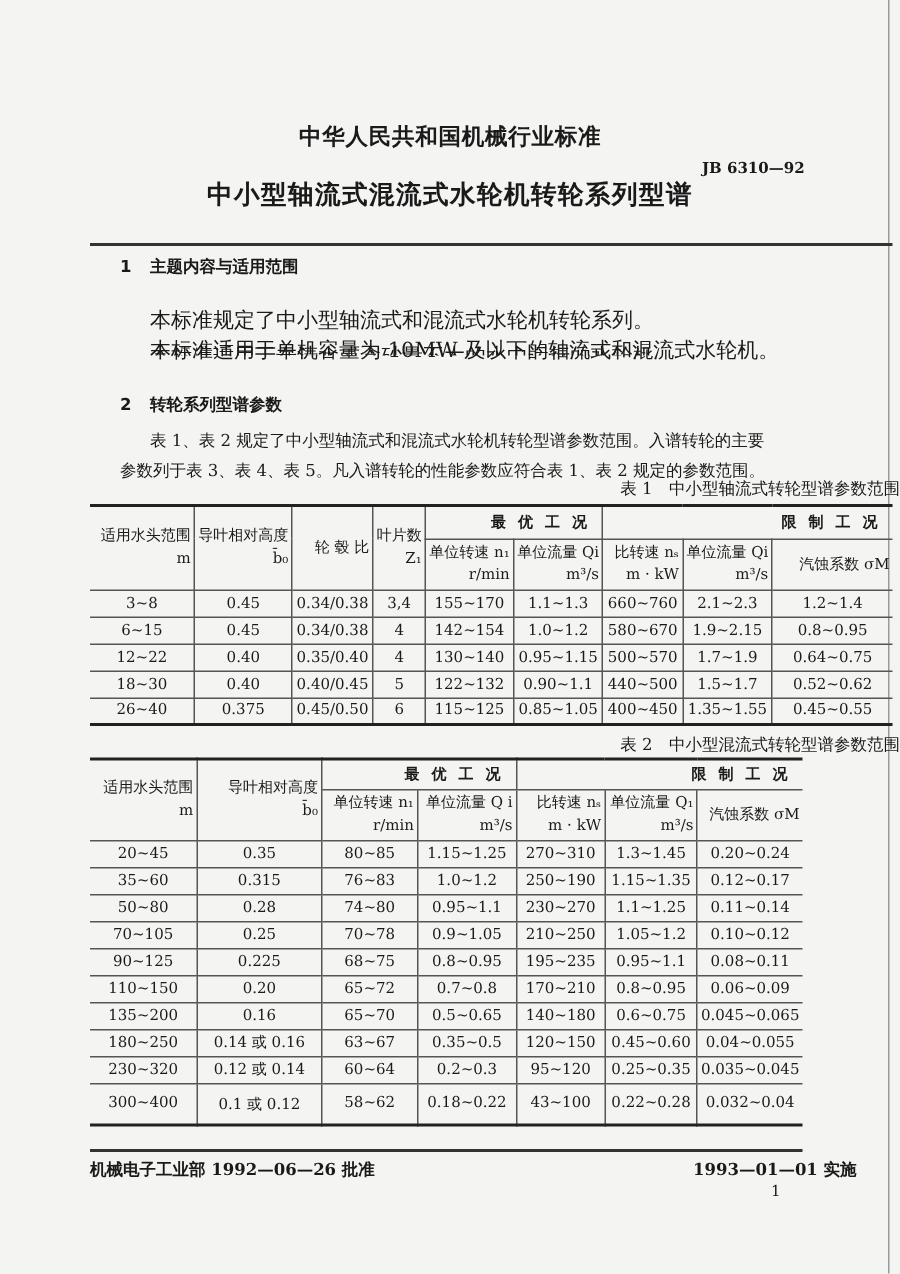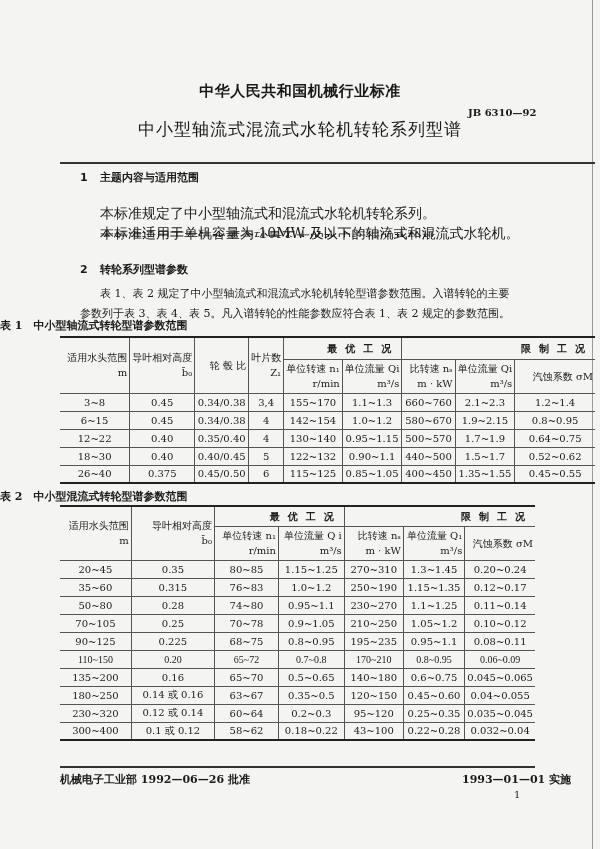--- a/index.html
+++ b/index.html
@@ -18,41 +18,41 @@
     font-family: "DejaVu Sans", "Liberation Sans", sans-serif;
     font-size: 15px; font-weight: bold; letter-spacing: 0.5px;
   }
   .std-number {
     position: absolute; top: 107px; left: 468px;
     font-size: 10px; font-weight: bold;
   }
   .doc-title {
     position: absolute; top: 118px; left: 0; width: 600px; text-align: center;
     font-family: "DejaVu Sans", "Liberation Sans", sans-serif;
-    font-size: 17px; font-weight: normal; letter-spacing: 1px;
+    font-size: 17px; font-weight: bold; letter-spacing: 1px;
   }
   .title-rule {
     position: absolute; top: 162px; left: 60px; width: 535px; height: 2px; background: #333;
   }
   .section-heading {
     position: absolute; left: 80px;
     font-family: "DejaVu Sans", "Liberation Sans", sans-serif;
     font-size: 11px; font-weight: bold;
   }
   .section-heading .num { display: inline-block; width: 20px; }
   .para {
     position: absolute; left: 100px; font-size: 14px; white-space: nowrap;
   }
   .para-wide {
     position: absolute; left: 80px; width: 440px; font-size: 11px; line-height: 20px;
     text-indent: 20px;
   }
   .table-caption {
-    position: absolute; left: 0; width: 600px; text-align: left; font-size: 11px;
-    font-weight: bold;
+    position: absolute; left: 0; width: 600px; text-align: right; font-size: 11px;
+    font-weight: normal;
   }
   table.spec {
     position: absolute; border-collapse: collapse; font-size: 10px;
   }
   table.spec td, table.spec th {
     border: 1px solid #555; text-align: center; padding: 0 2px; font-weight: normal;
     white-space: nowrap;
   }
   table.spec { border-top: 2px solid #222; border-bottom: 2px solid #222; }
   table.spec tr > *:first-child { border-left: none; }
@@ -244,21 +244,21 @@
       </tr>
   <tr style="height:18px;">
         <td>90~125</td>
         <td>0.225</td>
         <td>68~75</td>
         <td>0.8~0.95</td>
         <td>195~235</td>
         <td>0.95~1.1</td>
         <td>0.08~0.11</td>
       </tr>
-  <tr style="height:18px;font-family:Liberation Serif, serif;">
+  <tr style="height:18px;">
         <td>110~150</td>
         <td>0.20</td>
         <td>65~72</td>
         <td>0.7~0.8</td>
         <td>170~210</td>
         <td>0.8~0.95</td>
         <td>0.06~0.09</td>
       </tr>
   <tr style="height:18px;">
         <td>135~200</td>
@@ -280,21 +280,21 @@
       </tr>
   <tr style="height:18px;">
         <td>230~320</td>
         <td>0.12 或 0.14</td>
         <td>60~64</td>
         <td>0.2~0.3</td>
         <td>95~120</td>
         <td>0.25~0.35</td>
         <td>0.035~0.045</td>
       </tr>
-  <tr style="height:18px;">
+  <tr style="height:28px;">
         <td>300~400</td>
         <td>0.1 或 0.12</td>
         <td>58~62</td>
         <td>0.18~0.22</td>
         <td>43~100</td>
         <td>0.22~0.28</td>
         <td>0.032~0.04</td>
       </tr>
 </tbody>
   </table>

